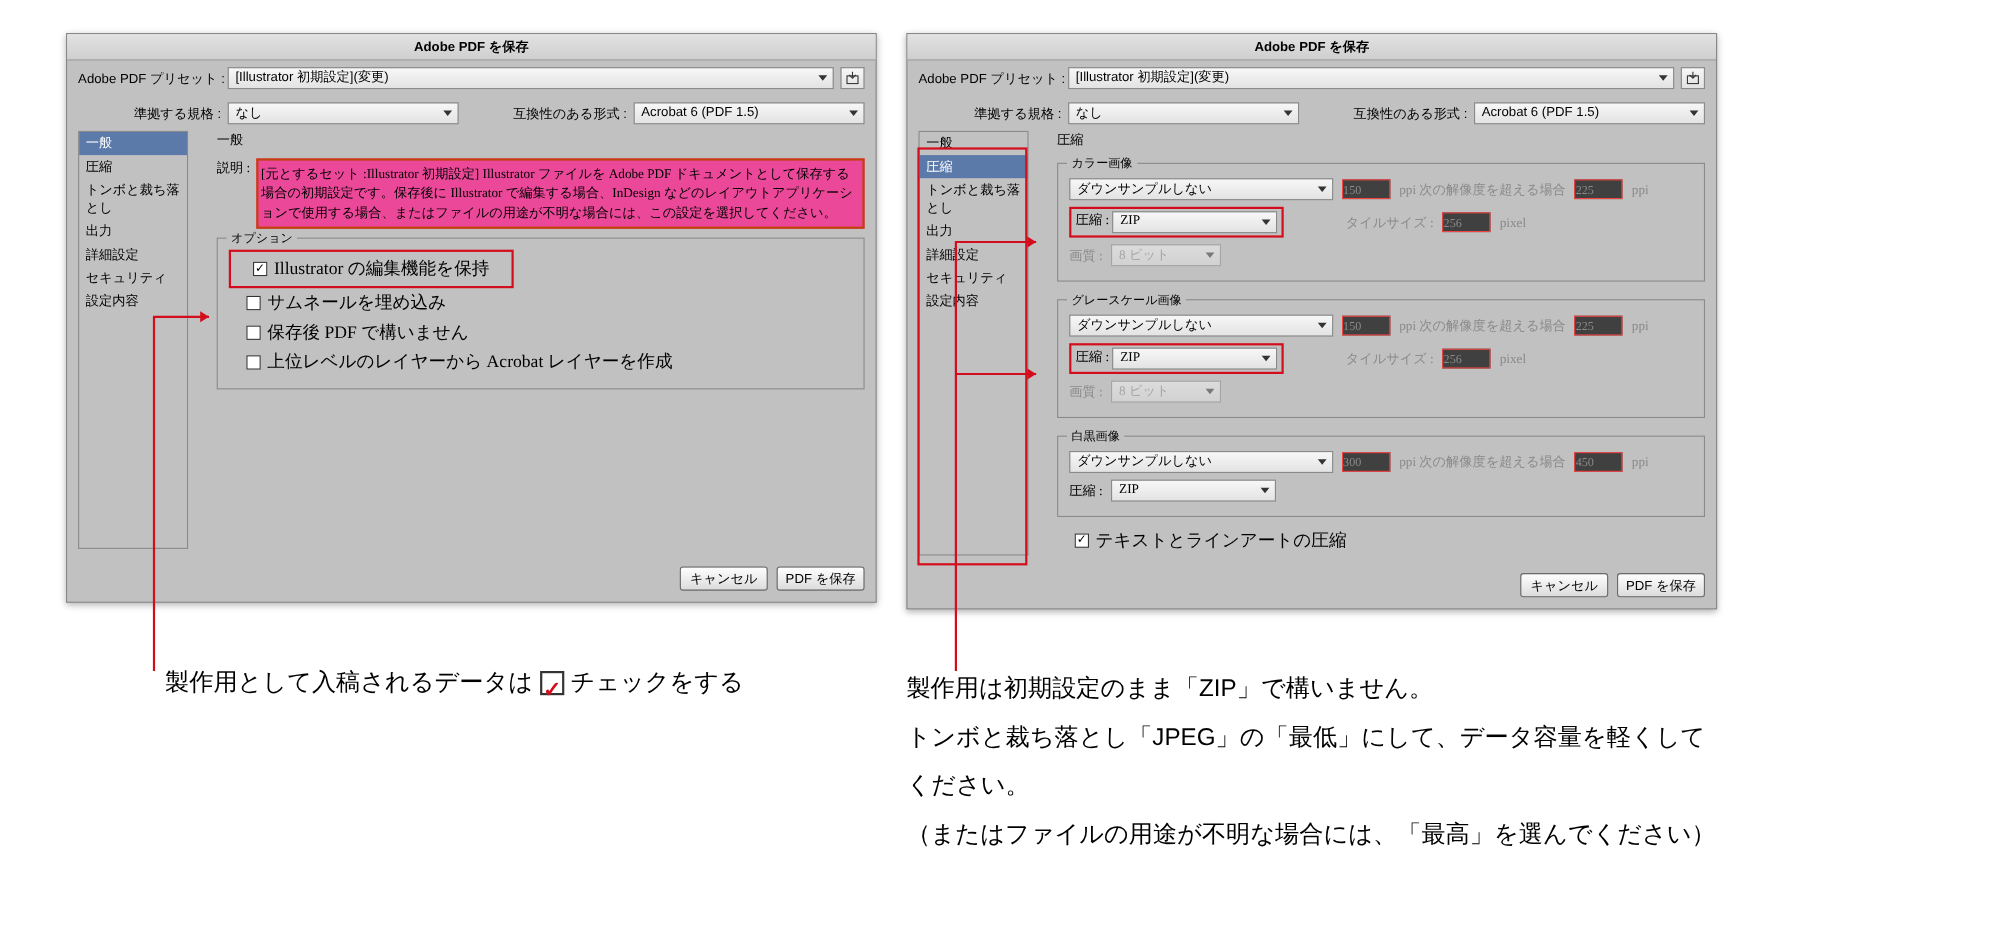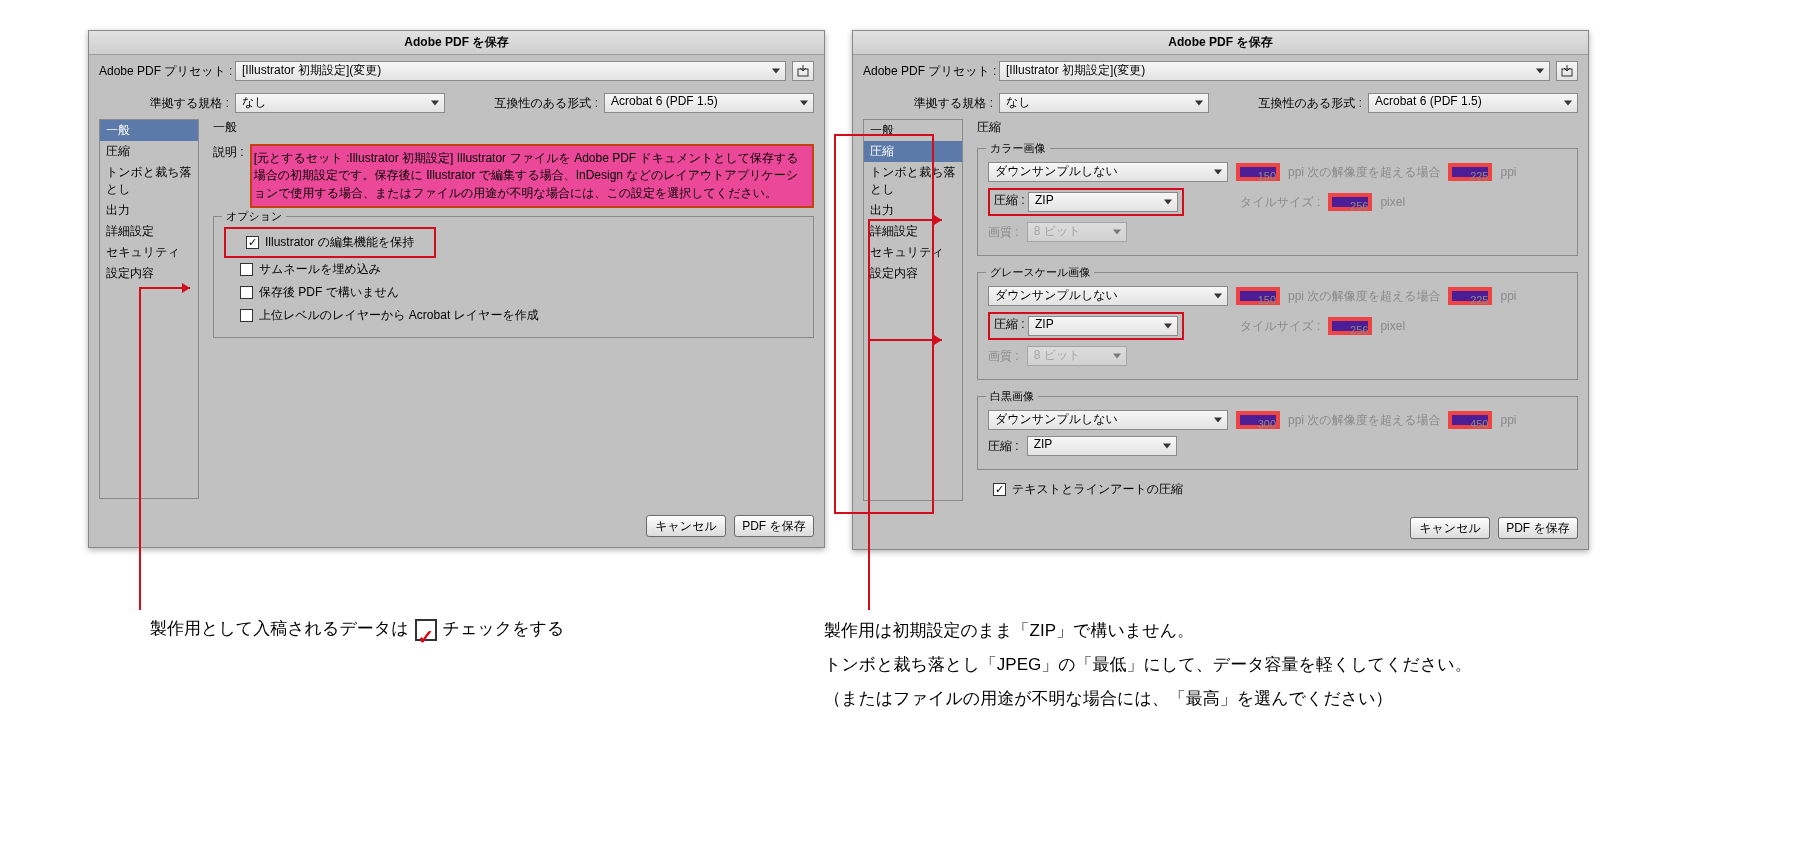--- a/index.html
+++ b/index.html
@@ -11,21 +11,20 @@
     background: #fff;
     color: #000;
   }
   .page { display: flex; gap: 24px; justify-content: flex-start; }
   .col { position: relative; }
   .dialog {
     width: 737px;
     background: #c1c1c1;
     border: 1px solid #888;
     box-shadow: 0 2px 6px rgba(0,0,0,0.3);
-    margin-left: 28px;
   }
   .titlebar {
     height: 24px;
     background: linear-gradient(#e2e2e2,#cfcfcf);
     border-bottom: 1px solid #9e9e9e;
     display: flex; align-items: center; justify-content: center;
     font-size: 12px; font-weight: 600;
   }
   .row1, .row2 {
     display: flex; align-items: center; gap: 6px;
@@ -53,22 +52,23 @@
   .select.small { flex: 0 0 auto; width: 160px; }
   .select.med { flex: 0 0 auto; width: 210px; }
   .select.lg { flex: 0 0 auto; width: 240px; }
   .iconbtn {
     width: 22px; height: 20px;
     border: 1px solid #8a8a8a;
     background: linear-gradient(#f7f7f7,#e3e3e3);
     display:flex;align-items:center;justify-content:center;
   }
   .body {
-    display: flex; gap: 4px;
+    display: flex; gap: 16px;
     padding: 0 10px 8px 10px;
+    font-family: Liberation Serif, serif;
   }
   .sidebar {
     width: 100px;
     border: 1px solid #8a8a8a;
     background: #c1c1c1;
     padding: 0;
     min-height: 380px;
     font-size: 12px;
   }
   .sidebar .item { padding: 2px 6px; cursor: default; }
@@ -95,42 +95,42 @@
   .desc-row { display:flex; gap: 6px; align-items:flex-start; margin-top:4px;}
   .textarea {
     flex:1;
     border:2px solid #c2410c;
     background:#ec4899;
     padding:4px 2px;
     font-size:12px;
     line-height:1.45;
     min-height:62px;
   }
-  .chk { display:flex; align-items:center; gap:6px; padding:3px 16px; font-size:12px;text-align:right; }
+  .chk { display:flex; align-items:center; gap:6px; padding:3px 16px; font-size:16px;text-align:right; }
   .chkbox { width:13px; height:13px; border:1px solid #333; background:#fff; display:inline-flex;align-items:center;justify-content:center; }
   .chkbox.checked::before { content:"✓"; font-size:11px; line-height:1; color:#000;}
   .hl-red { border: 2.5px solid #d30d1b; padding:2px 4px; display:inline-flex; }
   .footer { display:flex; justify-content:flex-end; gap:8px; padding:8px 10px 10px;text-align:right; }
   .btn {
     min-width: 80px; height:22px;
     border:1px solid #6b6b6b;
     background: linear-gradient(#fefefe,#dcdcdc);
     display:flex;align-items:center;justify-content:center;
     font-size:12px;
     border-radius: 3px;
   }
   .grey { color:#8a8a8a; }
   .numbox {
-    width:44px; height:18px; border:4px solid #ef4444;
-    background:#4c1d95; display:inline-block; text-align:right;
+    width:44px; height:18px; border:1px solid #ef4444;
+    background:#404040; display:inline-block; text-align:left;
     font-size:11px; line-height:18px; color:#8a8a8a;
   }
   .comp-line { display:flex; align-items:center; gap:8px; padding:3px 0; font-size:12px; flex-wrap:wrap;}
   .arrow-wrap { position:absolute; top:0; left:0; pointer-events:none; }
-  .caption { margin-top: 64px; font-size: 17px; line-height:2; }
+  .caption { margin-top: 50px; font-size: 22px; line-height:2; }
   .caption .box { display:inline-block; width:22px; height:22px; border:2px solid #333; vertical-align:middle; margin: 0 6px; position:relative; }
   .caption .box.checked::before { content:"✓"; color:#d30d1b; font-size:20px; font-weight:bold; position:absolute; left:1px; top:-4px;}
   .sidebar-hl { position:absolute; border:2.5px solid #d30d1b; pointer-events:none; }
 </style>
 </head>
 <body>
 
 <div class="page">
 
   <div class="col" style="width:740px;">

